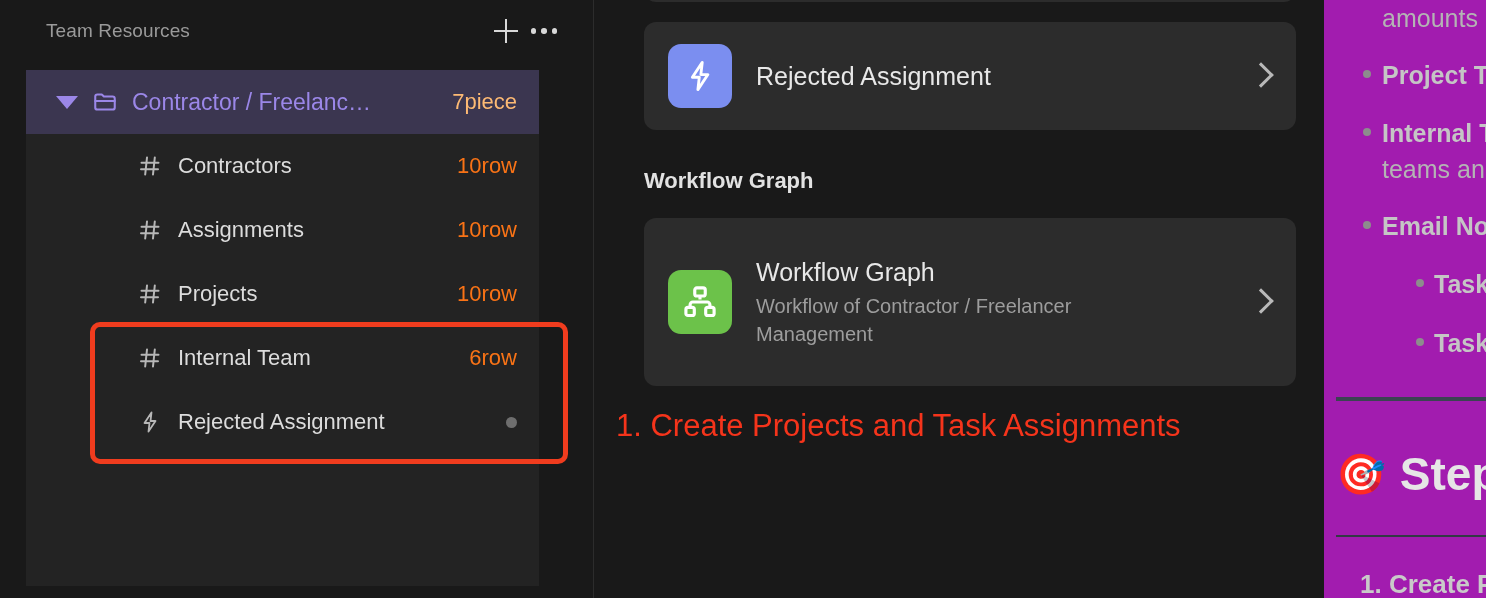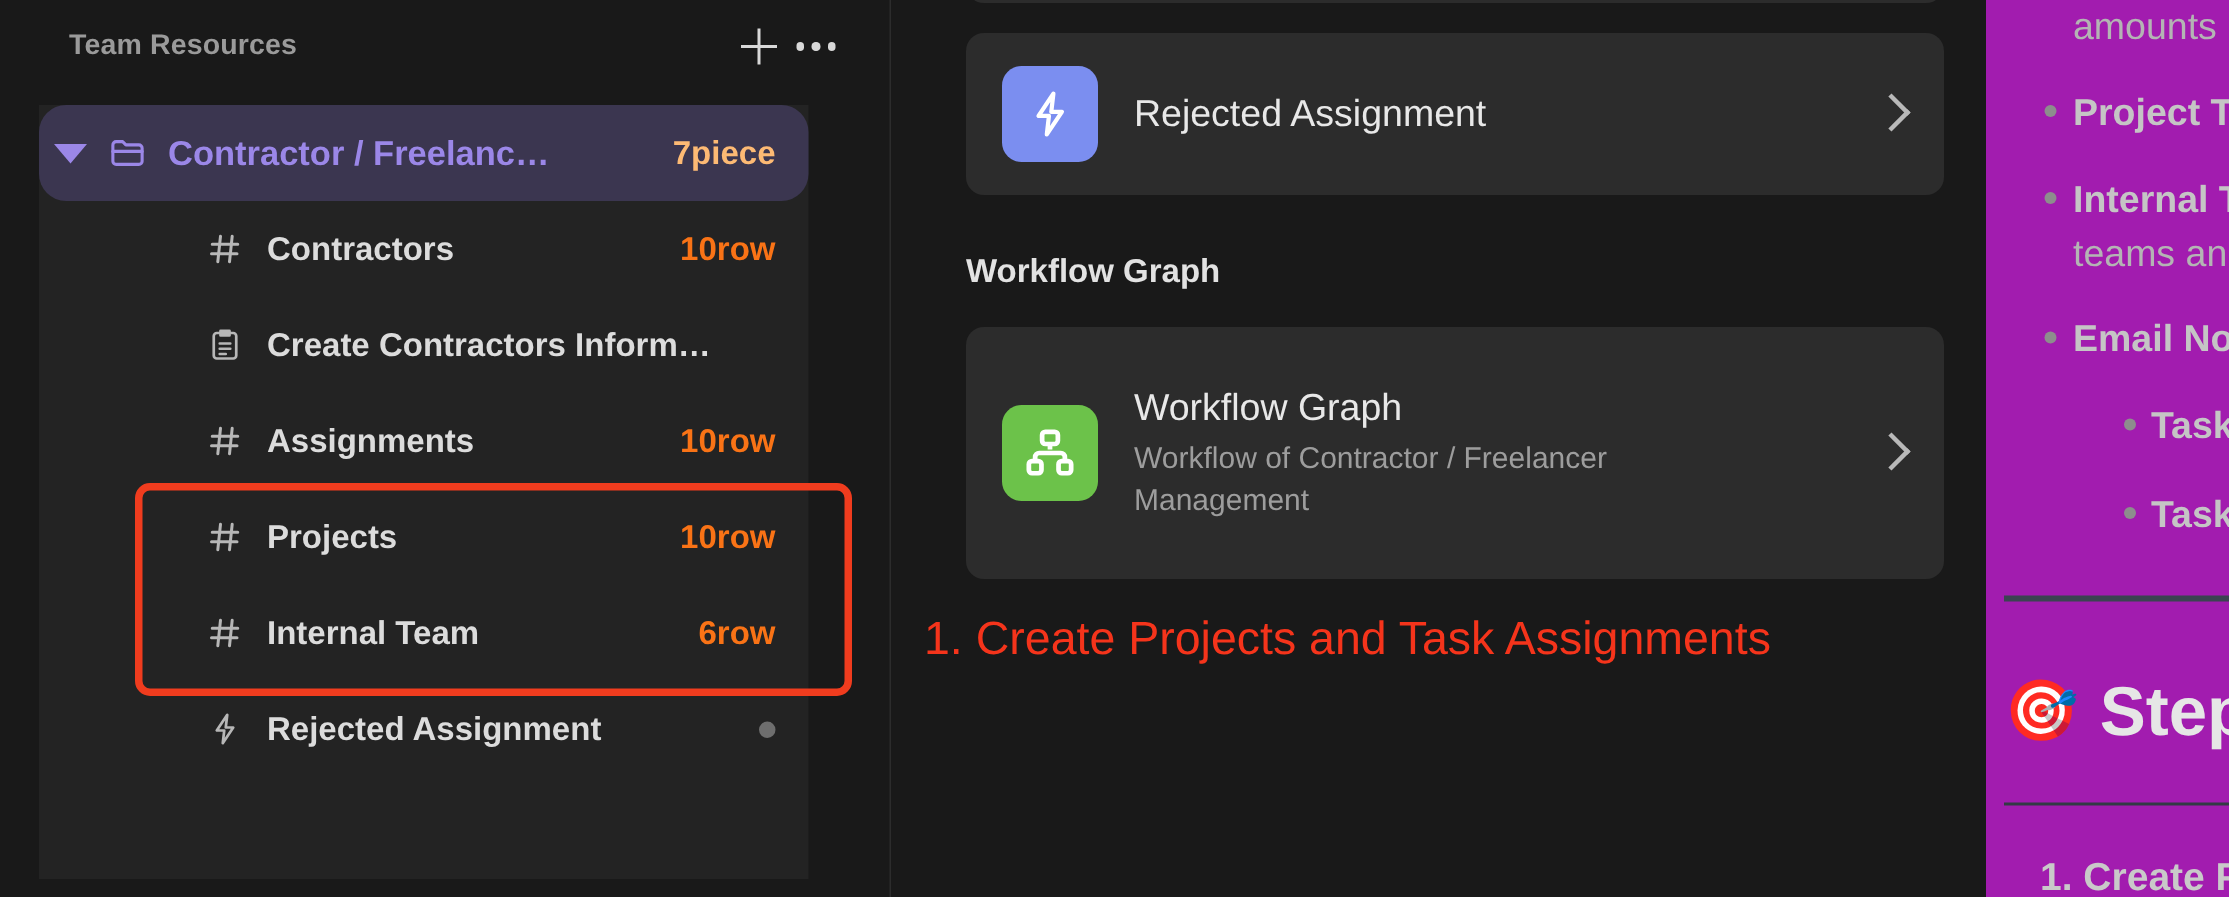--- a/index.html
+++ b/index.html
@@ -11,21 +11,20 @@
   }
   .app { position: relative; width: 1486px; height: 598px; display: flex; }
 
   
   .sidebar {
     position: relative;
     width: 594px; height: 598px;
     background: #191919;
     border-right: 1px solid #2c2c2c;
     flex: 0 0 594px;
-    font-weight: bold;
   }
   .sidebar-header {
     display: flex; align-items: center;
     height: 62px; padding: 0 30px 0 46px;
   }
   .sidebar-title {
     font-size: 19px; color: #9a9a9a; letter-spacing: .1px;
     flex: 1 1 auto;
   }
   .hdr-btn {
@@ -48,22 +47,21 @@
     width: 513px; height: 516px;
     background: #232323;
   }
   .row {
     display: flex; align-items: center;
     height: 64px; padding-right: 22px;
     cursor: pointer;
   }
   .row.folder {
     background: #3b3650;
-    padding-left: 10px;
-    border-radius: 18px;
+    padding-left: 30px;
   }
   .caret {
     width: 0; height: 0; flex: 0 0 auto;
     border-left: 11px solid transparent;
     border-right: 11px solid transparent;
     border-top: 13px solid #9b87e8;
     margin-right: 14px;
   }
   .folder-ic { flex: 0 0 auto; margin-right: 14px; display:flex; }
   .folder-name {
@@ -222,30 +220,20 @@
       <div class="row child">
         <span class="child-ic">
           <svg width="24" height="24" viewBox="0 0 24 24" fill="none" stroke="#b7b7b7" stroke-width="2" stroke-linecap="round">
             <path d="M9 3.5 7.2 20.5M16.8 3.5 15 20.5M3.5 8.8h17M3 15.2h17"></path>
           </svg>
         </span>
         <span class="child-name">Contractors</span>
         <span class="child-meta">10row</span>
       </div>
 
-      <div class="row child">
-        <span class="child-ic">
-          <svg width="24" height="24" viewBox="0 0 24 24" fill="none" stroke="#b7b7b7" stroke-width="1.8" stroke-linecap="round" stroke-linejoin="round">
-            <rect x="4.5" y="4" width="15" height="17" rx="2"></rect>
-            <path d="M9 2.6h6v3H9z"></path>
-            <path d="M8.5 11h7M8.5 14.5h7M8.5 18h4"></path>
-          </svg>
-        </span>
-        <span class="child-name">Create Contractors Inform…</span>
-      </div>
 
       <div class="row child">
         <span class="child-ic">
           <svg width="24" height="24" viewBox="0 0 24 24" fill="none" stroke="#b7b7b7" stroke-width="2" stroke-linecap="round">
             <path d="M9 3.5 7.2 20.5M16.8 3.5 15 20.5M3.5 8.8h17M3 15.2h17"></path>
           </svg>
         </span>
         <span class="child-name">Assignments</span>
         <span class="child-meta">10row</span>
       </div>

